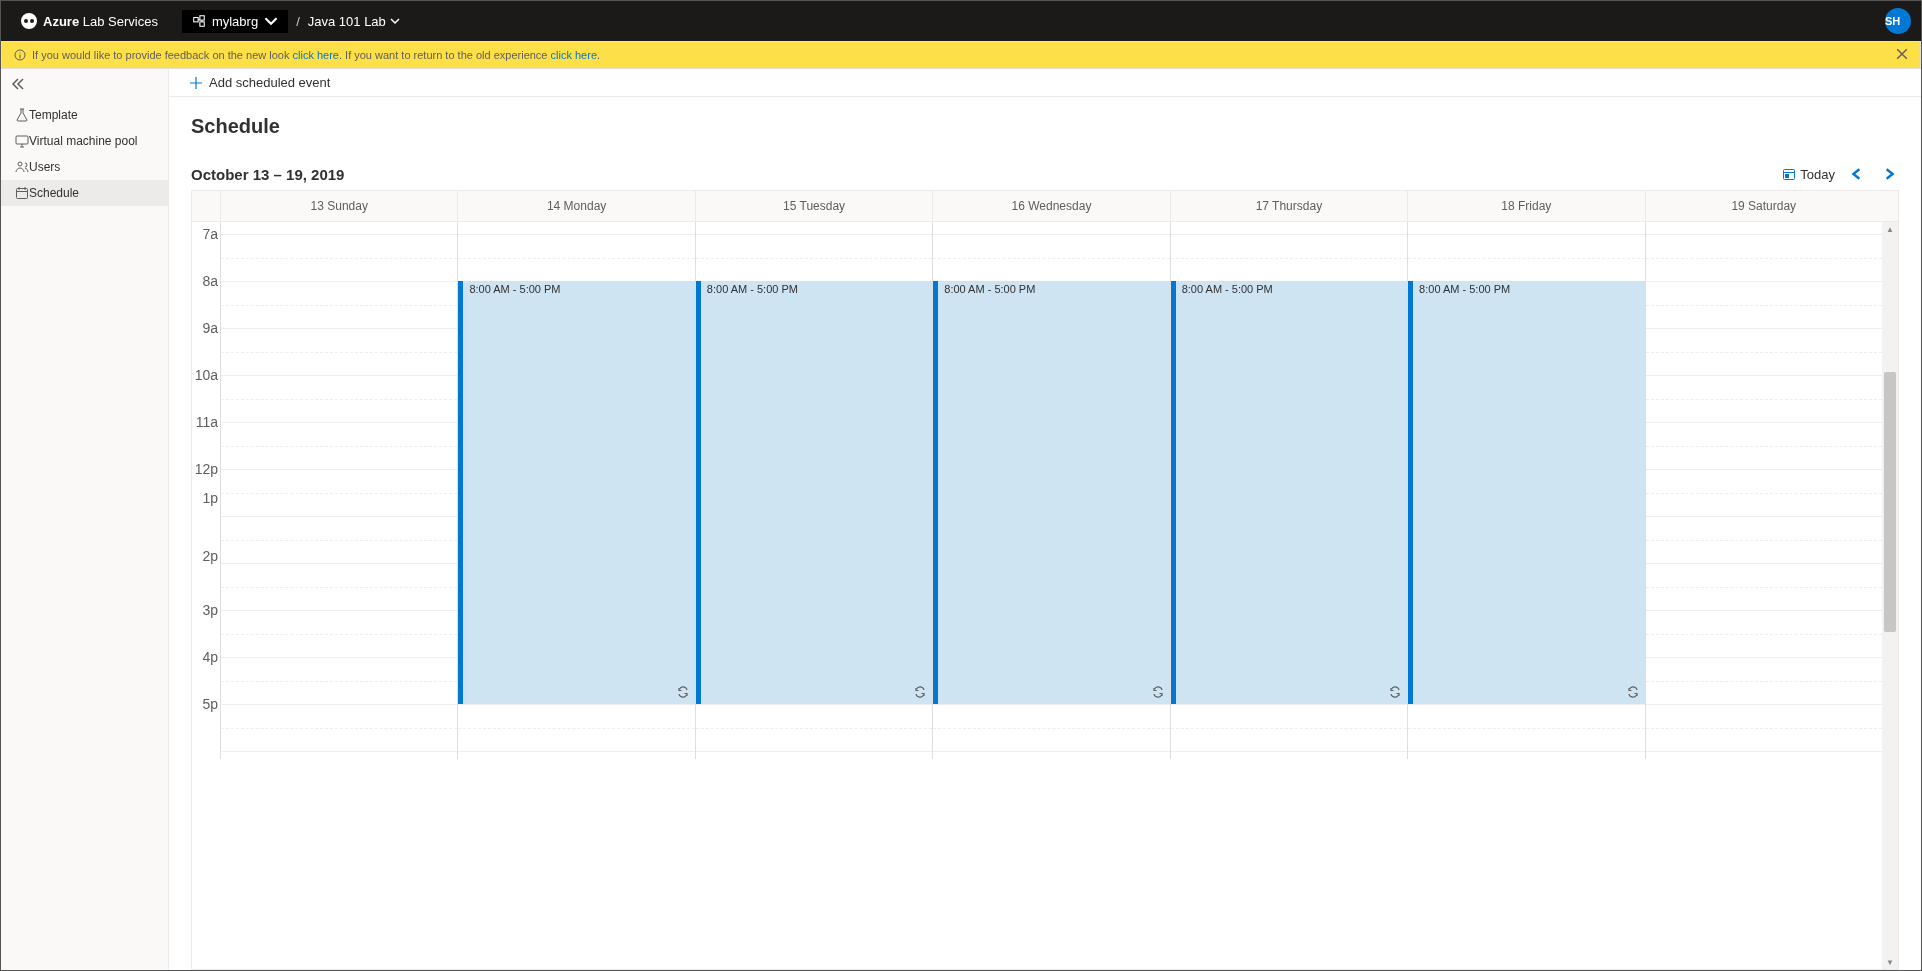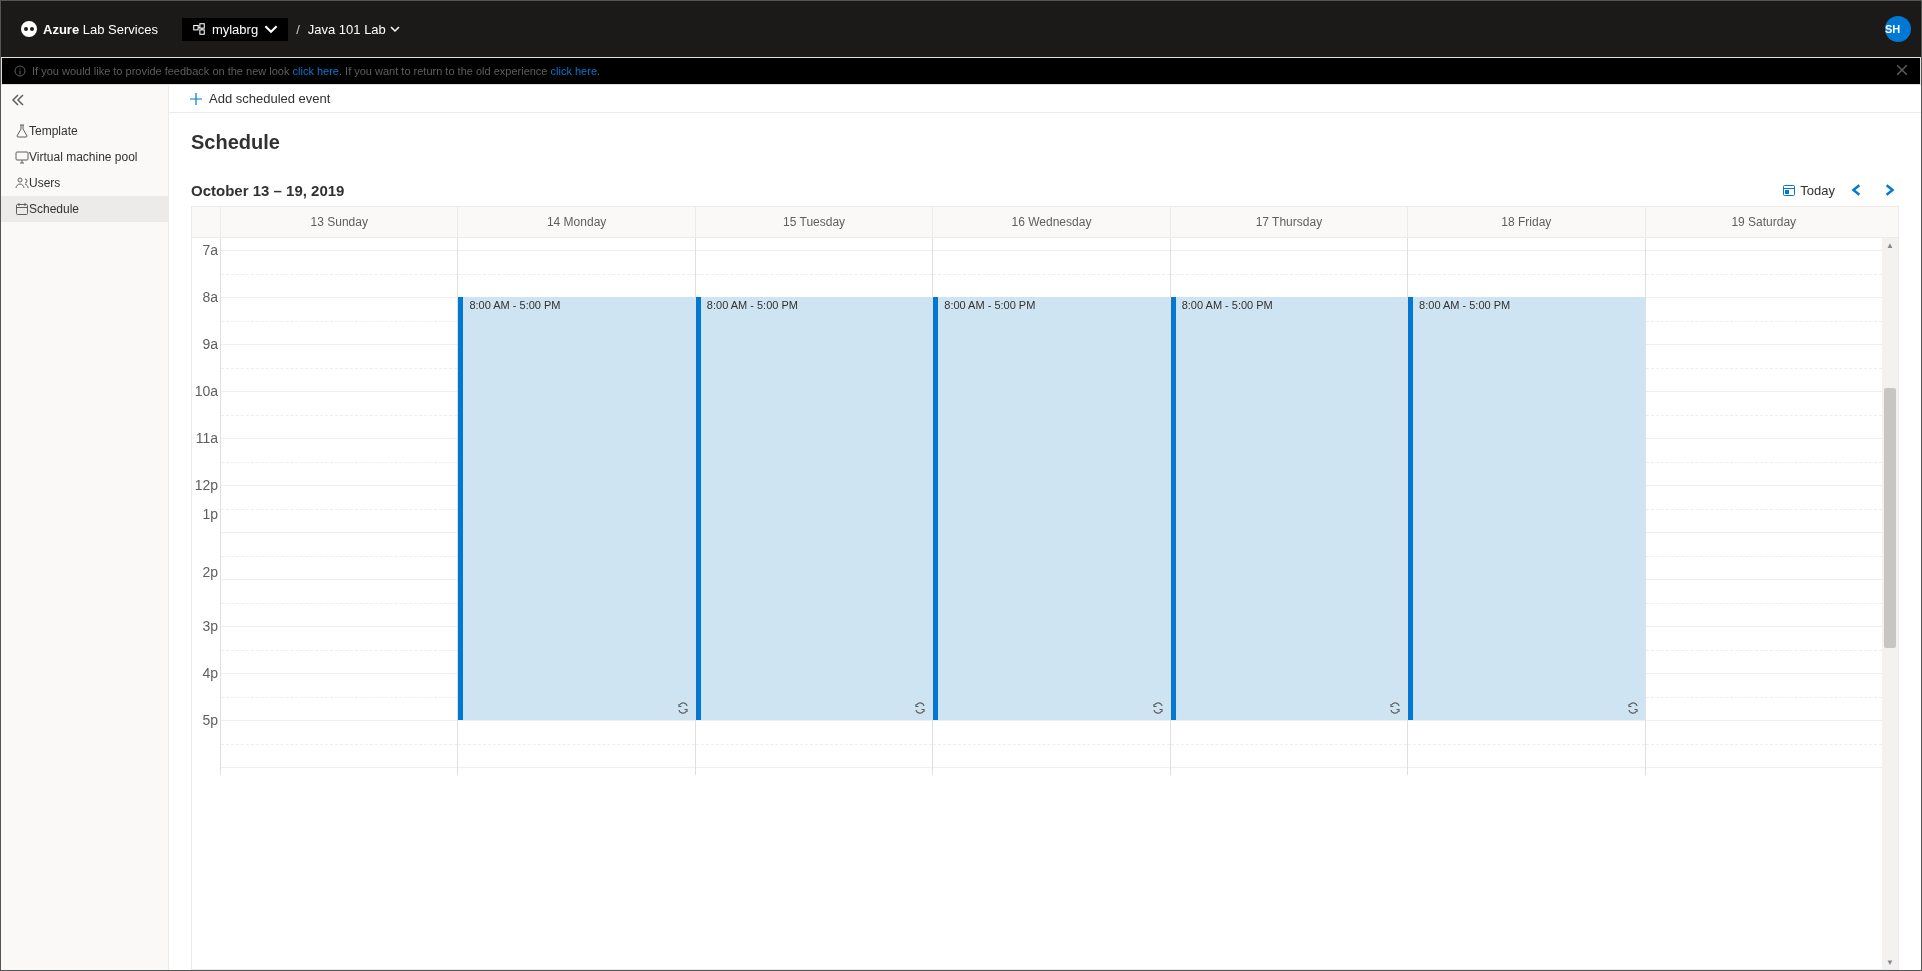--- a/index.html
+++ b/index.html
@@ -1,33 +1,33 @@
 <!DOCTYPE html>
 <html><head>
 <meta charset="utf-8">
 <style>
   * { box-sizing: border-box; margin: 0; padding: 0; }
   html, body { width: 100%; height: 100%; font-family: "Segoe UI", Arial, sans-serif; font-size: 13px; color: #323130; background:#fff; }
   body { display:flex; flex-direction:column; height:971px; width:1922px; border:1px solid #555; }
 
   
-  .topbar { background:#1b1a19; color:#fff; height:56px; display:flex; align-items:center; padding:0 10px; justify-content:space-between; }
+  .topbar { background:#1b1a19; color:#fff; height:40px; display:flex; align-items:center; padding:0 10px; justify-content:space-between; }
   .topbar-left { display:flex; align-items:center; gap:0; }
   .logo { display:flex; align-items:center; gap:6px; font-size:13px; padding:0 10px; }
   .logo svg { width:16px; height:16px; }
   .logo .bold { font-weight:600; }
   .crumb-box { background:#000; padding:4px 10px; display:flex; align-items:center; gap:6px; margin-left:14px; }
   .crumb-box svg { width:14px; height:14px; }
   .crumb-sep { margin:0 8px; color:#ccc; }
   .crumb2 { display:flex; align-items:center; gap:4px; }
   .chev-down { width:10px; height:10px; }
   .avatar { width:26px; height:26px; border-radius:50%; background:#0078d4; color:#fff; display:flex; align-items:center; justify-content:flex-start; font-size:11px; font-weight:600; }
 
   
-  .banner { background:#000000; border:1px solid #e1dfdd; color:#605e5c; font-size:11px; padding:6px 12px; display:flex; align-items:center; justify-content:space-between; }
+  .banner { background:#fde047; border:1px solid #e1dfdd; color:#605e5c; font-size:11px; padding:6px 12px; display:flex; align-items:center; justify-content:space-between; }
   .banner-left { display:flex; align-items:center; gap:6px; }
   .banner a { color:#0078d4; cursor:pointer; }
   .banner svg { width:12px; height:12px; }
   .banner .close { cursor:pointer; color:#605e5c; }
 
   
   .body { flex:1; display:flex; overflow:hidden; }
   .sidebar { width:168px; background:#faf9f8; border-right:1px solid #edebe9; display:flex; flex-direction:column; }
   .sidebar .collapse { padding:8px 10px; }
   .sidebar .collapse svg { width:14px; height:14px; }

